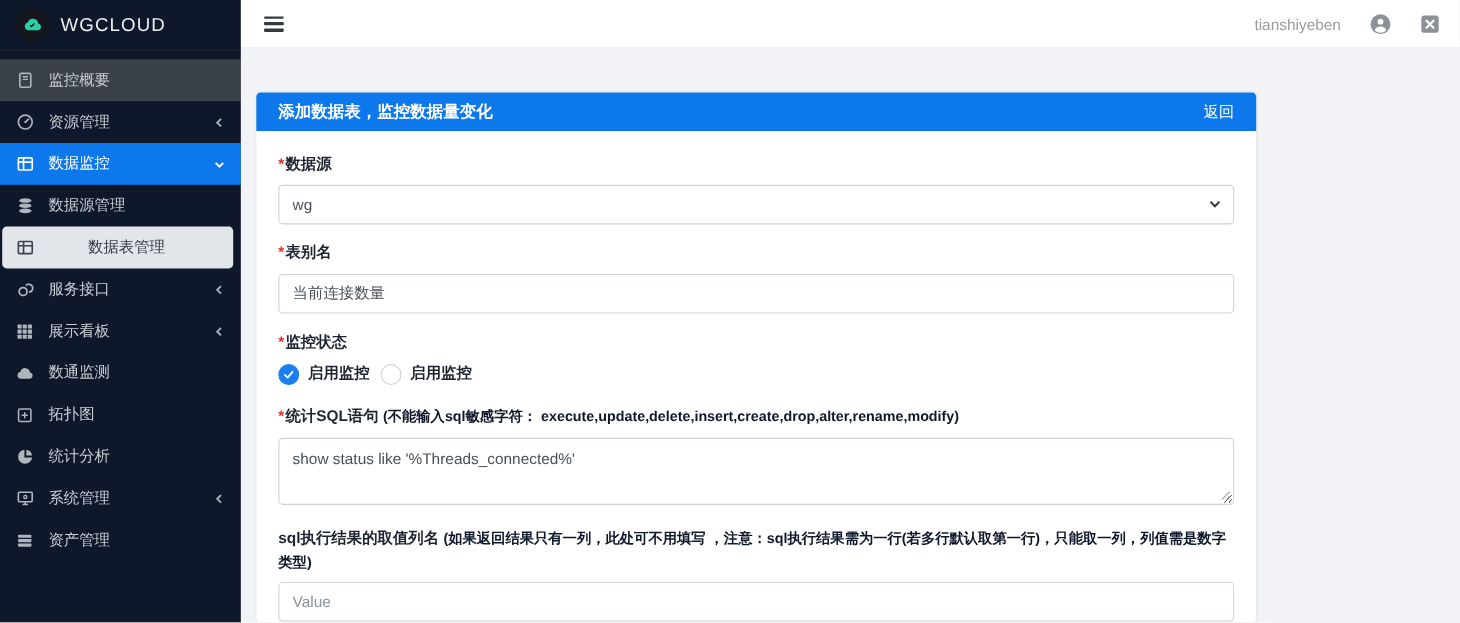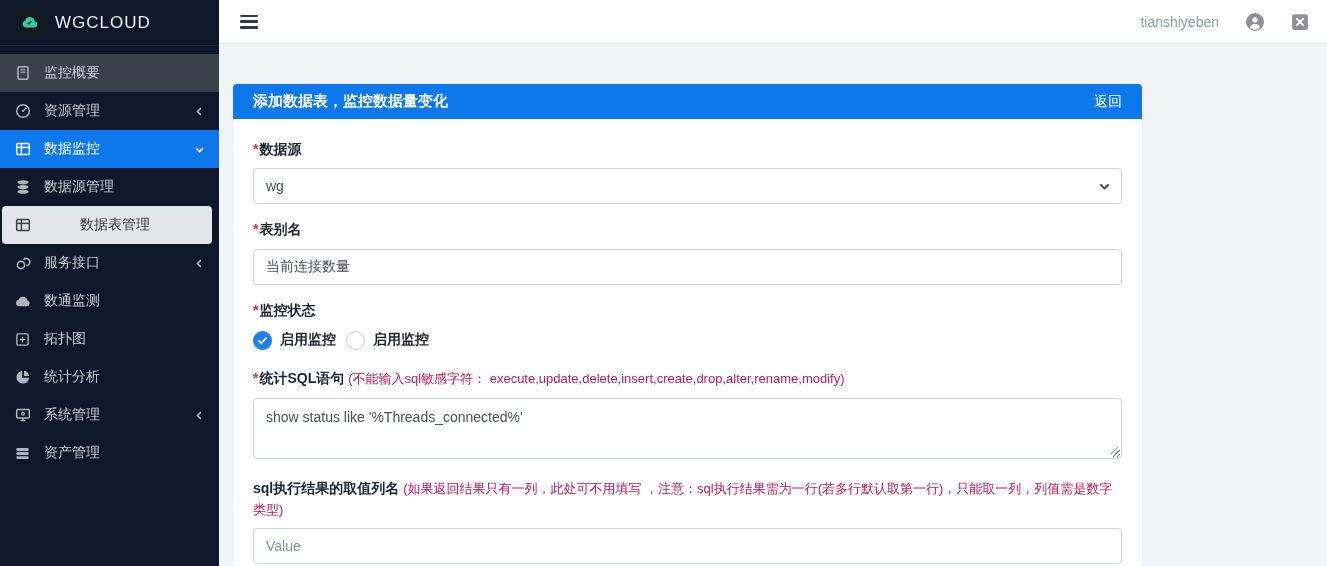--- a/index.html
+++ b/index.html
@@ -36,21 +36,21 @@
   
   .card { position:absolute; left:14px; top:40px; width:909px; height:482px; background:#ffffff; border-radius:4px; box-shadow:0 0 2px rgba(0,0,0,.08); }
   .card-header { background:#0d78ec; color:#fff; height:35px; border-radius:4px 4px 0 0; display:flex; align-items:center; padding:0 20px; }
   .card-title { font-size:15px; font-weight:600; }
   .back-link { margin-left:auto; color:#ffffff; font-size:14px; text-decoration:none; cursor:pointer; }
   .card-body { padding:20px 20px 0 20px; }
 
   .fgroup { margin-bottom:15px; }
   .flabel { display:block; font-size:14px; font-weight:700; color:#1e2430; margin-bottom:9px; line-height:1.45; }
   .req { color:#e03131; margin-right:1px; font-weight:700; }
-  .hint { font-weight:400; color:#be185d; font-size:13px; }
+  .hint { font-weight:700; color:#0f172a; font-size:13px; }
 
   .ctl { width:100%; height:36px; border:1px solid #ced4da; border-radius:4px; background:#fff; font-size:14px; color:#495057; padding:0 12px; font-family:inherit; outline:none; }
   .select-wrap { position:relative; }
   .select-wrap select { appearance:none; -webkit-appearance:none; width:100%; height:36px; border:1px solid #ced4da; border-radius:4px; background:#fff; font-size:14px; color:#495057; padding:0 30px 0 12px; font-family:inherit; outline:none; }
   .select-caret { position:absolute; right:11px; top:11px; pointer-events:none; color:#343a40; }
 
   .radio-row { display:flex; align-items:center; gap:10px; margin-top:10px; }
   .radio-opt { display:flex; align-items:center; gap:8px; cursor:pointer; }
   .rdot { width:19px; height:19px; border-radius:50%; border:1px solid #ced4da; background:#fff; display:flex; align-items:center; justify-content:center; }
   .rdot.on { background:#1b7ff2; border-color:#1b7ff2; color:#fff; }
@@ -152,20 +152,43 @@
             </svg>
         </span>
         <span>服务接口</span>
         <span class="chev">
           <svg width="11" height="11" viewBox="0 0 16 16" fill="none" stroke="currentColor" stroke-width="2.4">
               <polyline points="10,3 5,8 10,13"></polyline>
             </svg>
         </span>
       </div>
 
+      <div class="item">
+        <span class="mi">
+          <svg width="15" height="15" viewBox="0 0 16 16" fill="currentColor">
+              <g>
+                <rect x="1" y="1" width="4" height="4" rx="0.6"></rect>
+                <rect x="6" y="1" width="4" height="4" rx="0.6"></rect>
+                <rect x="11" y="1" width="4" height="4" rx="0.6"></rect>
+                <rect x="1" y="6" width="4" height="4" rx="0.6"></rect>
+                <rect x="6" y="6" width="4" height="4" rx="0.6"></rect>
+                <rect x="11" y="6" width="4" height="4" rx="0.6"></rect>
+                <rect x="1" y="11" width="4" height="4" rx="0.6"></rect>
+                <rect x="6" y="11" width="4" height="4" rx="0.6"></rect>
+                <rect x="11" y="11" width="4" height="4" rx="0.6"></rect>
+              </g>
+            </svg>
+        </span>
+        <span>展示看板</span>
+        <span class="chev">
+          <svg width="11" height="11" viewBox="0 0 16 16" fill="none" stroke="currentColor" stroke-width="2.4">
+              <polyline points="10,3 5,8 10,13"></polyline>
+            </svg>
+        </span>
+      </div>
 
       <div class="item">
         <span class="mi">
           <svg width="17" height="17" viewBox="0 0 16 16" fill="currentColor">
               <path d="M4.2 12.5h7.8a2.7 2.7 0 0 0 .5-5.35 4.2 4.2 0 0 0-8.2-.7A3.1 3.1 0 0 0 4.2 12.5z"></path>
             </svg>
         </span>
         <span>数通监测</span>
       </div>
 

